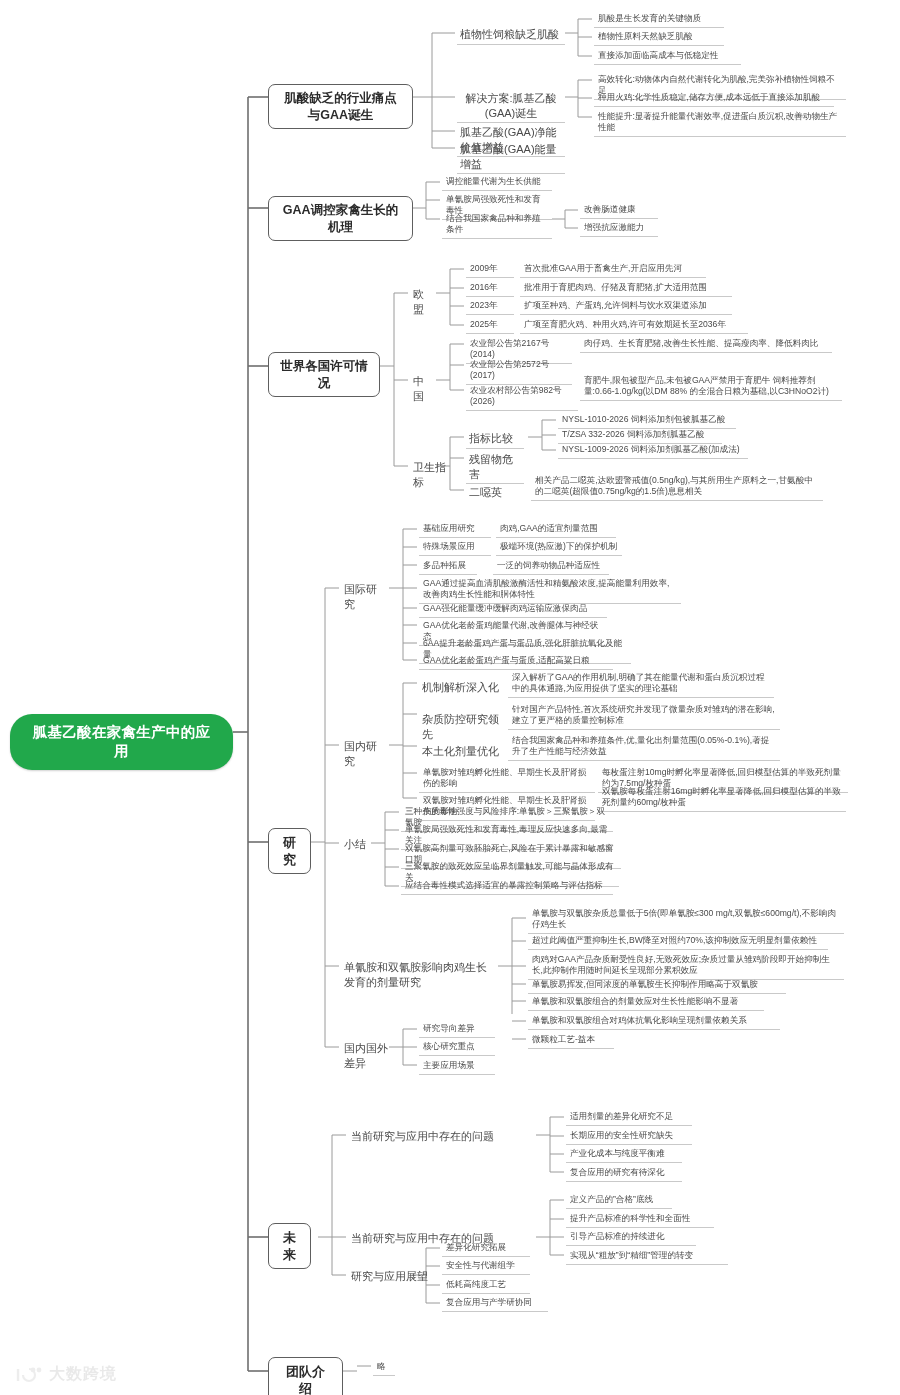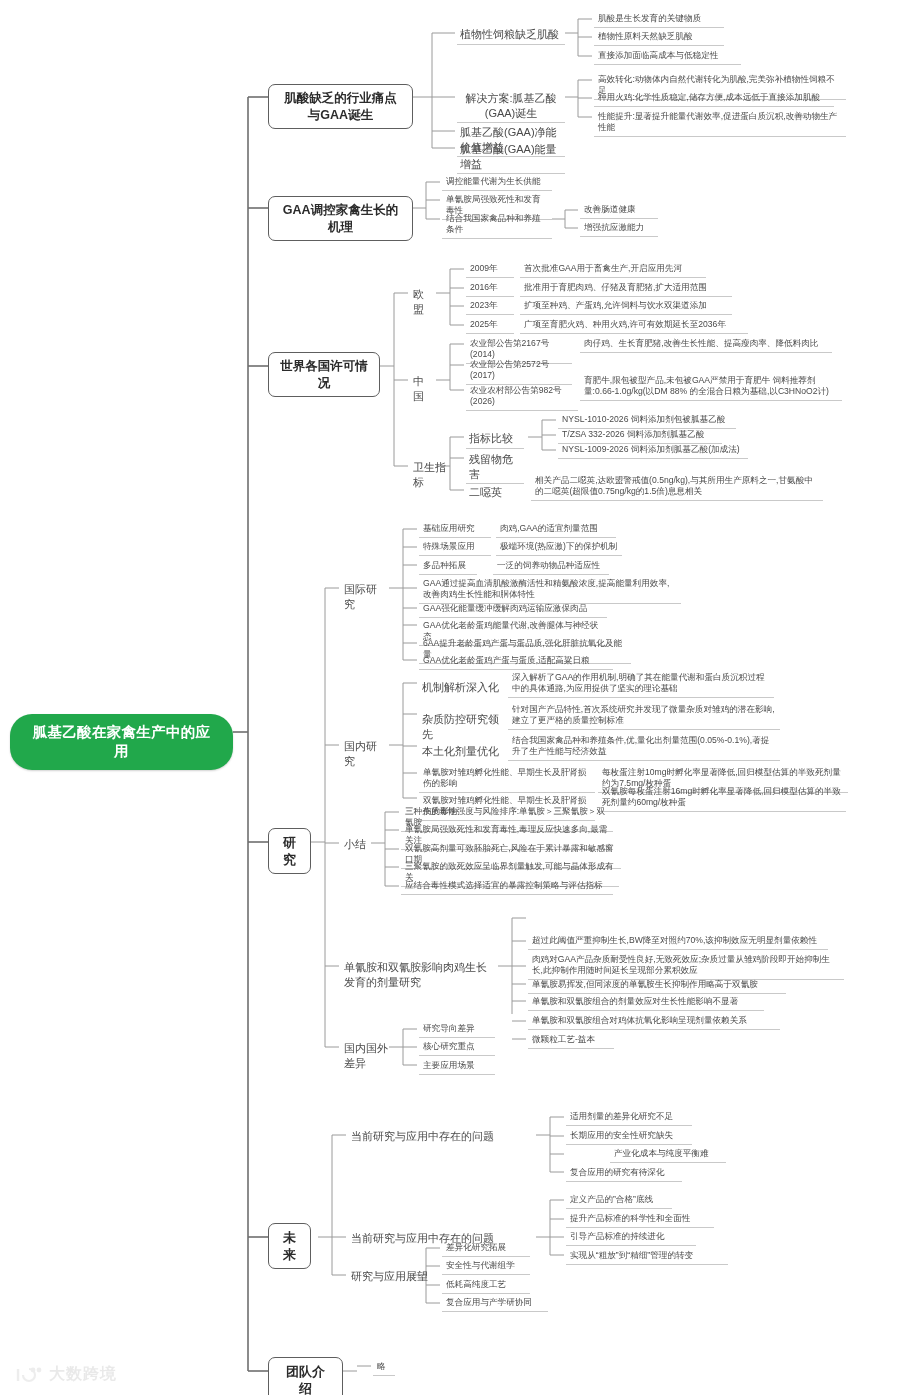--- a/index.html
+++ b/index.html
@@ -341,38 +341,39 @@
   <div class="node leaf" style="left:598px;top:765px;width:250px;">每枚蛋注射10mg时孵化率显著降低,回归模型估算的半致死剂量约为7.5mg/枚种蛋</div>
   <div class="node leaf" style="left:419px;top:793px;width:176px;">双氰胺对雏鸡孵化性能、早期生长及肝肾损伤的影响</div>
   <div class="node leaf wide" style="left:598px;top:784px;width:248px;">双氰胺每枚蛋注射16mg时孵化率显著降低,回归模型估算的半致死剂量约60mg/枚种蛋</div>
 
   <div class="node leaf" style="left:401px;top:804px;width:212px;">三种杂质毒性强度与风险排序:单氰胺＞三聚氰胺＞双氰胺</div>
   <div class="node leaf" style="left:401px;top:822px;width:212px;">单氰胺局强致死性和发育毒性,毒理反应快速多向,最需关注</div>
   <div class="node leaf" style="left:401px;top:841px;width:220px;">双氰胺高剂量可致胚胎死亡,风险在于累计暴露和敏感窗口期</div>
   <div class="node leaf" style="left:401px;top:859px;width:218px;">三聚氰胺的致死效应呈临界剂量触发,可能与晶体形成有关</div>
   <div class="node leaf" style="left:401px;top:878px;width:212px;">应结合毒性模式选择适宜的暴露控制策略与评估指标</div>
 
+  <div class="node leaf wide" style="left:528px;top:906px;width:316px;">单氰胺与双氰胺杂质总量低于5倍(即单氰胺≤300 mg/t,双氰胺≤600mg/t),不影响肉仔鸡生长</div>
   <div class="node leaf" style="left:528px;top:933px;width:300px;">超过此阈值严重抑制生长,BW降至对照约70%,该抑制效应无明显剂量依赖性</div>
   <div class="node leaf wide" style="left:528px;top:952px;width:316px;">肉鸡对GAA产品杂质耐受性良好,无致死效应;杂质过量从雏鸡阶段即开始抑制生长,此抑制作用随时间延长呈现部分累积效应</div>
   <div class="node leaf" style="left:528px;top:977px;width:258px;">单氰胺易挥发,但同浓度的单氰胺生长抑制作用略高于双氰胺</div>
   <div class="node leaf" style="left:528px;top:994px;width:236px;">单氰胺和双氰胺组合的剂量效应对生长性能影响不显著</div>
   <div class="node leaf" style="left:528px;top:1013px;width:252px;">单氰胺和双氰胺组合对鸡体抗氧化影响呈现剂量依赖关系</div>
   <div class="node leaf" style="left:528px;top:1032px;width:86px;">微颗粒工艺-益本</div>
 
   <div class="node leaf" style="left:419px;top:1021px;width:76px;">研究导向差异</div>
   <div class="node leaf" style="left:419px;top:1039px;width:76px;">核心研究重点</div>
   <div class="node leaf" style="left:419px;top:1058px;width:76px;">主要应用场景</div>
 
   <div class="node plabel nb" style="left:348px;top:1127px;width:188px;">当前研究与应用中存在的问题</div>
   <div class="node plabel nb" style="left:348px;top:1229px;width:188px;">当前研究与应用中存在的问题</div>
   <div class="node plabel nb" style="left:348px;top:1267px;width:102px;">研究与应用展望</div>
 
   <div class="node leaf" style="left:566px;top:1109px;width:126px;">适用剂量的差异化研究不足</div>
   <div class="node leaf" style="left:566px;top:1128px;width:126px;">长期应用的安全性研究缺失</div>
-  <div class="node leaf" style="left:566px;top:1146px;width:116px;margin-left:44px;">产业化成本与纯度平衡难</div>
+  <div class="node leaf" style="left:566px;top:1146px;width:116px;">产业化成本与纯度平衡难</div>
   <div class="node leaf" style="left:566px;top:1165px;width:116px;">复合应用的研究有待深化</div>
 
   <div class="node leaf" style="left:566px;top:1192px;width:106px;">定义产品的”合格”底线</div>
   <div class="node leaf" style="left:566px;top:1211px;width:148px;">提升产品标准的科学性和全面性</div>
   <div class="node leaf" style="left:566px;top:1229px;width:130px;">引导产品标准的持续进化</div>
   <div class="node leaf" style="left:566px;top:1248px;width:162px;">实现从“粗放”到“精细”管理的转变</div>
 
   <div class="node leaf" style="left:442px;top:1240px;width:88px;">差异化研究拓展</div>
   <div class="node leaf" style="left:442px;top:1258px;width:88px;">安全性与代谢组学</div>
   <div class="node leaf" style="left:442px;top:1277px;width:88px;">低耗高纯度工艺</div>

